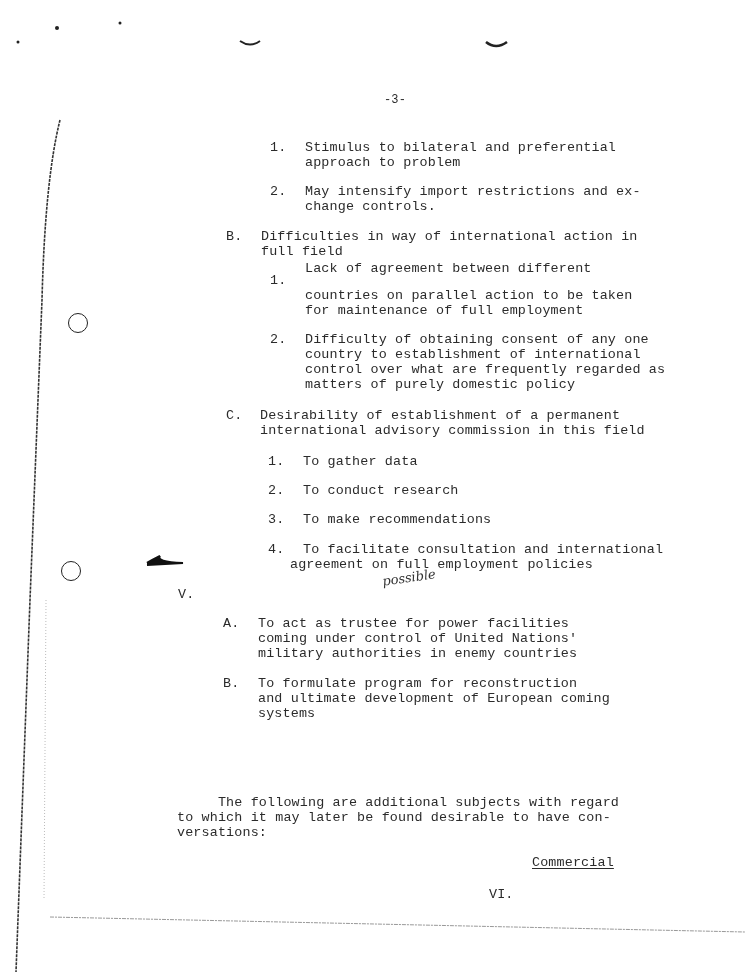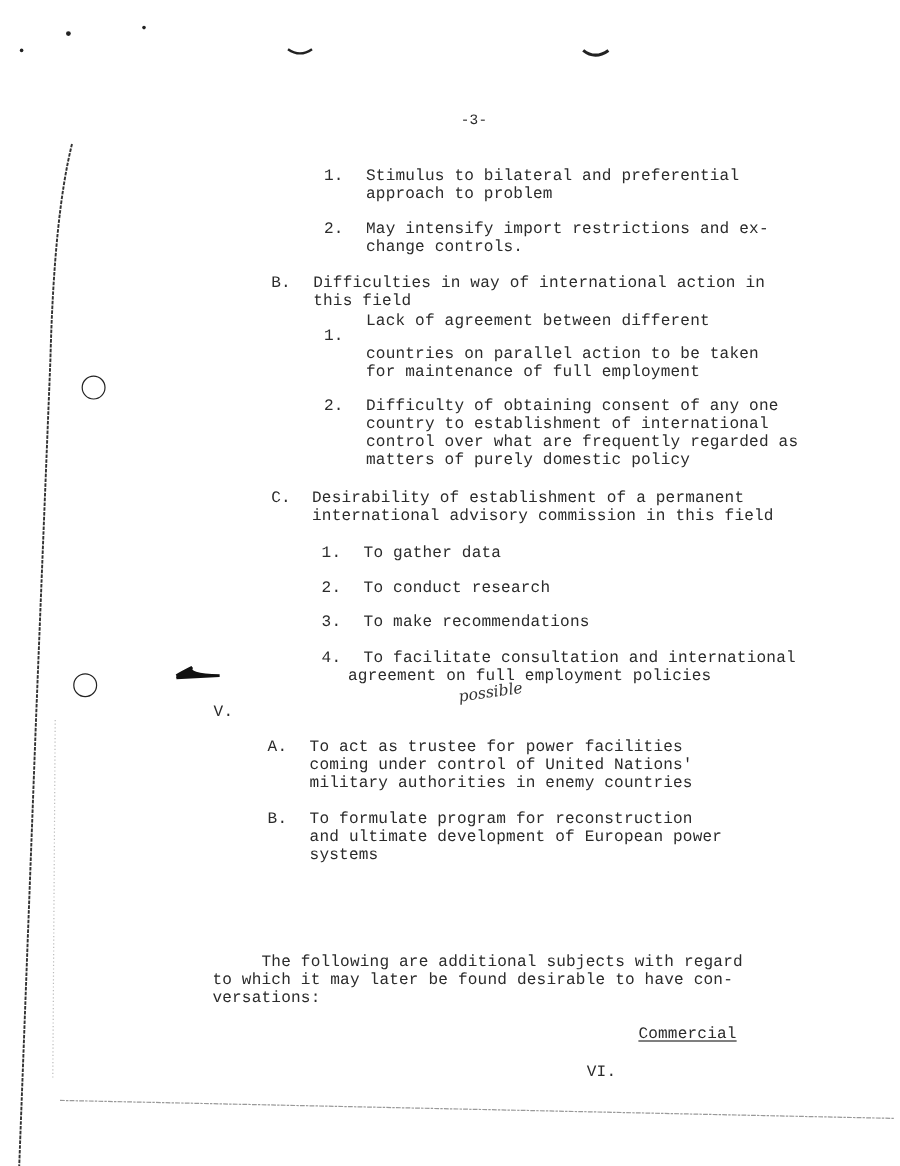--- a/index.html
+++ b/index.html
@@ -43,21 +43,21 @@
   <div class="t" style="left:270px; top:140px;">1.</div>
   <div class="t" style="left:305px; top:140px;">Stimulus to bilateral and preferential</div>
   <div class="t" style="left:305px; top:155px;text-align:center;">approach to problem</div>
 
   <div class="t" style="left:270px; top:184px;">2.</div>
   <div class="t" style="left:305px; top:184px;">May intensify import restrictions and ex-</div>
   <div class="t" style="left:305px; top:199px;">change controls.</div>
 
   <div class="t" style="left:226px; top:229px;">B.</div>
   <div class="t" style="left:261px; top:229px;">Difficulties in way of international action in</div>
-  <div class="t" style="left:261px; top:244px;">this field</div>
+  <div class="t" style="left:261px; top:244px;">full field</div>
 
   <div class="t" style="left:270px; top:273px;">1.</div>
   <div class="t" style="left:305px; top:261px;">Lack of agreement between different</div>
   <div class="t" style="left:305px; top:288px;">countries on parallel action to be taken</div>
   <div class="t" style="left:305px; top:303px;">for maintenance of full employment</div>
 
   <div class="t" style="left:270px; top:332px;">2.</div>
   <div class="t" style="left:305px; top:332px;">Difficulty of obtaining consent of any one</div>
   <div class="t" style="left:305px; top:347px;">country to establishment of international</div>
   <div class="t" style="left:305px; top:362px;">control over what are frequently regarded as</div>
@@ -83,21 +83,21 @@
   <div class="t" style="left:178px; top:587px;">V.</div>
   <div class="hand" style="left:382px; top:570px;">possible</div>
 
   <div class="t" style="left:223px; top:616px;">A.</div>
   <div class="t" style="left:258px; top:616px;">To act as trustee for power facilities</div>
   <div class="t" style="left:258px; top:631px;">coming under control of United Nations'</div>
   <div class="t" style="left:258px; top:646px;">military authorities in enemy countries</div>
 
   <div class="t" style="left:223px; top:676px;">B.</div>
   <div class="t" style="left:258px; top:676px;">To formulate program for reconstruction</div>
-  <div class="t" style="left:258px; top:691px;">and ultimate development of European power</div>
+  <div class="t" style="left:258px; top:691px;">and ultimate development of European coming</div>
   <div class="t" style="left:258px; top:706px;">systems</div>
 
   <div class="t" style="left:177px; top:795px;">     The following are additional subjects with regard</div>
   <div class="t" style="left:177px; top:810px;">to which it may later be found desirable to have con-</div>
   <div class="t" style="left:177px; top:825px;">versations:</div>
 
   <div class="t" style="left:489px; top:855px;margin-top:32px;">VI.</div>
   <div class="t u" style="left:532px; top:855px;">Commercial</div>
 
 </div>

